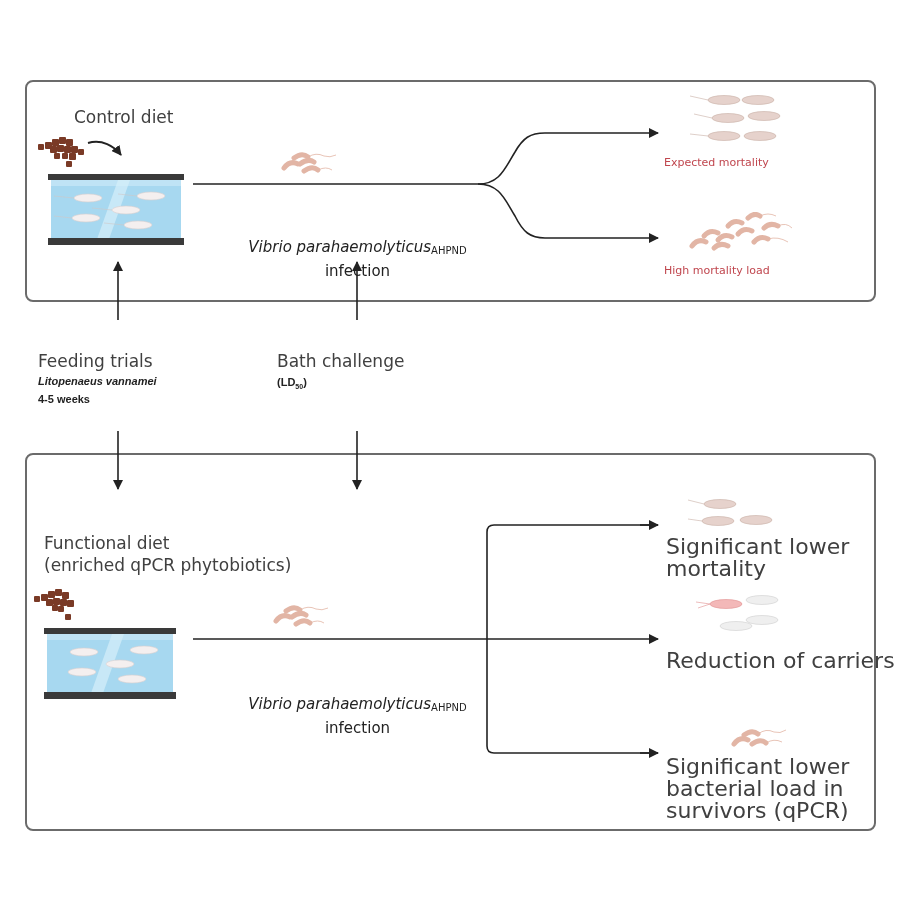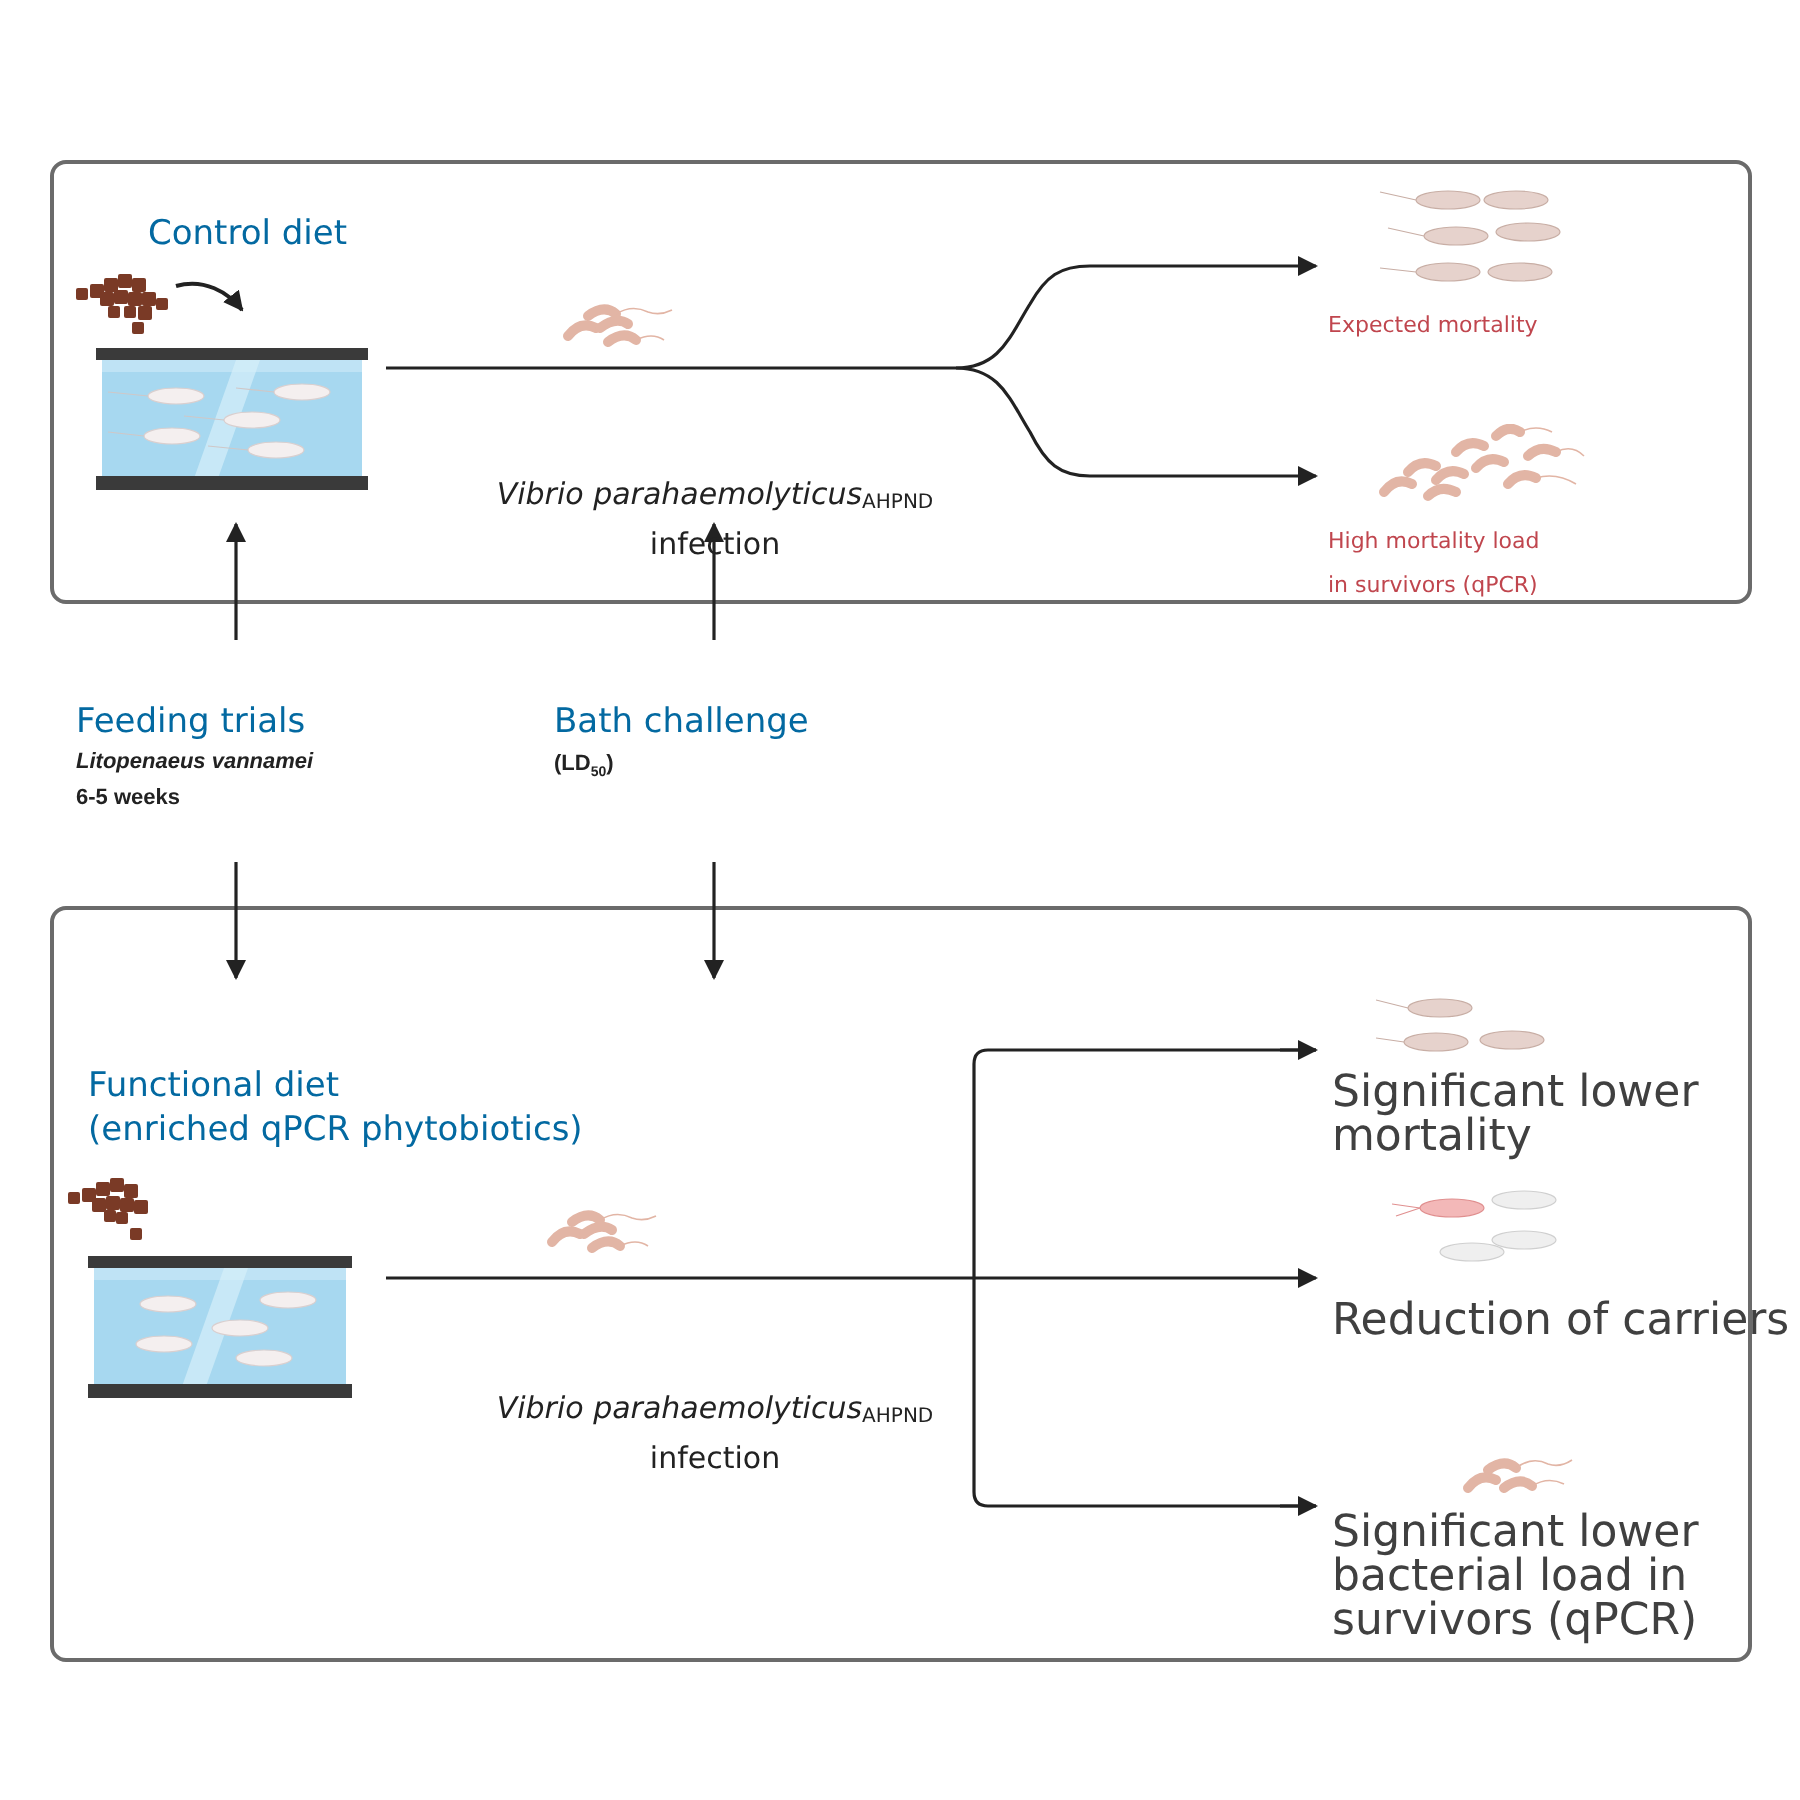--- a/index.html
+++ b/index.html
@@ -1,20 +1,20 @@
 <!DOCTYPE html>
 <html><head>
 <meta charset="utf-8">
 <style>
   html, body { margin:0; padding:0; background:#ffffff; }
   body { width:900px; height:900px; position:relative; overflow:hidden;
          font-family:"DejaVu Sans", sans-serif; color:#222; }
   .abs { position:absolute; }
   .panel { position:absolute; border:2px solid #6b6b6b; border-radius:8px; background:#fff; box-sizing:border-box; }
-  .lbl { position:absolute; font-size:16.5px; line-height:20px; color:#0369a1; white-space:nowrap; }
+  .lbl { position:absolute; font-size:16.5px; line-height:20px; color:#404040; white-space:nowrap; }
   .lbl-black { font-size:17px; }
   .red { color:#c0464e; font-size:11px; line-height:22px; }
   .green { color:#404040; font-size:22px; line-height:22px; }
   .sm-bold { font-family:"Liberation Sans", sans-serif; font-weight:bold; font-size:11px; color:#222; }
   .center { text-align:left; }
   .vibrio { font-size:15px; line-height:20px; text-align:center; white-space:nowrap;margin-top:38px; }
   .vibrio i { font-style:italic; }
   .vibrio sub { font-size:10px; vertical-align:-2px; font-style:normal; }
   svg.overlay { position:absolute; left:0; top:0; }
 </style>
@@ -140,26 +140,25 @@
       <path d="M26,36 Q32,30 40,34"></path>
   </g>
   <g fill="none" stroke="#e2b5a5" stroke-width="0.8">
     <path d="M72,4 Q80,0 88,4"></path>
       <path d="M90,14 Q98,10 104,16"></path>
       <path d="M80,27 Q90,24 100,30"></path>
   </g>
 </svg>
 <div class="lbl red" style="left:664px;top:260px;">
   <div>High mortality load</div>
-  <div>in survivors (qPCR)</div>
 </div>
 
 <div class="lbl lbl-black center" style="left:38px;top:351px;width:160px;">Feeding trials</div>
 <div class="abs sm-bold center" style="left:38px;top:375px;width:160px;"><i>Litopenaeus vannamei</i></div>
-<div class="abs sm-bold center" style="left:38px;top:393px;width:160px;">6-5 weeks</div>
+<div class="abs sm-bold center" style="left:38px;top:393px;width:160px;">4-5 weeks</div>
 
 <div class="lbl lbl-black center" style="left:277px;top:351px;width:160px;">Bath challenge</div>
 <div class="abs sm-bold center" style="left:277px;top:376px;width:160px;">
   <span>(LD</span><sub style="font-size:7px;">50</sub><span>)</span>
 </div>
 
 <div class="lbl lbl-black" style="left:44px;top:532px;line-height:22px;">
   <div>Functional diet</div>
   <div>(enriched qPCR phytobiotics)</div>
 </div>

